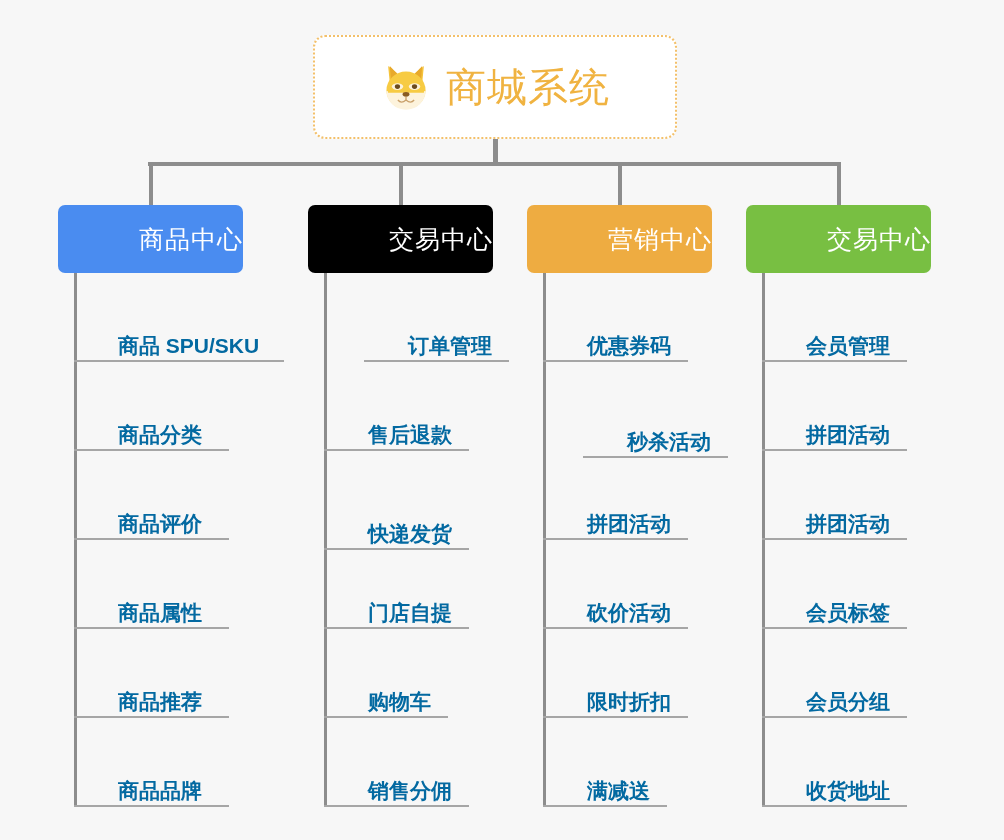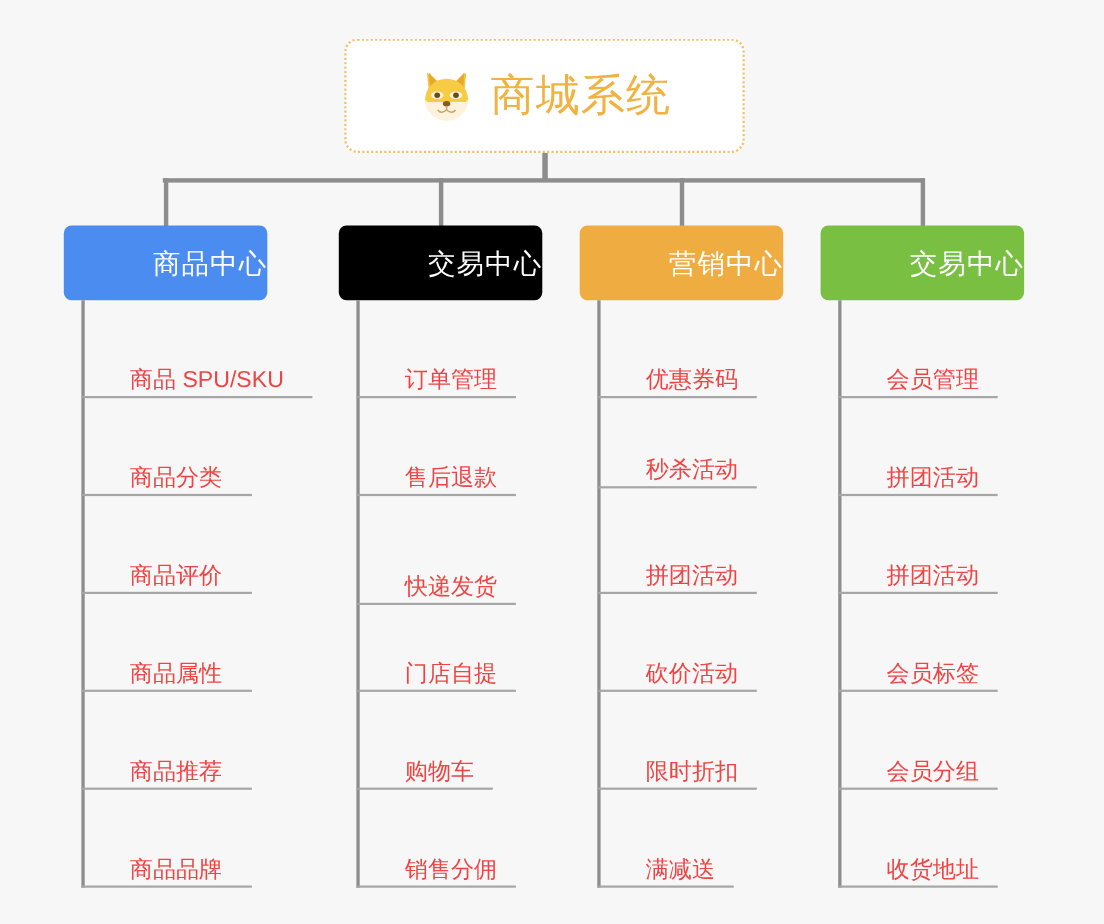--- a/index.html
+++ b/index.html
@@ -65,23 +65,24 @@
   .leaf-item {
     position: absolute;
     left: 0;
     height: 89px;
   }
   .leaf-label {
     position: absolute;
     left: 44px;
     bottom: 6px;
     font-size: 21px;
-    color: #ef4444;
+    color: #0369a1;
     white-space: nowrap;
     line-height: 1;
+    font-weight: bold;
   }
   .leaf-rule {
     position: absolute;
     left: 0;
     bottom: 0;
     height: 2px;
     background: #a6a6a6;
   }
 </style>
 </head>
@@ -159,21 +160,21 @@
           <span class="leaf-label">商品推荐</span>
           <span class="leaf-rule" style="width: 155px;"></span>
         </div>
         <div class="leaf-item" style="top: 445px; width: 159px;">
           <span class="leaf-label">商品品牌</span>
           <span class="leaf-rule" style="width: 155px;"></span>
         </div>
       </div>
       <div class="leaf-col" style="left: 324px;">
         <div class="leaf-trunk" style="height: 534px;"></div>
-        <div class="leaf-item" style="top: 0px; width: 149px;">
+        <div class="leaf-item" style="top: 0px; width: 149px; margin-left: 40px;">
           <span class="leaf-label">订单管理</span>
           <span class="leaf-rule" style="width: 145px;"></span>
         </div>
         <div class="leaf-item" style="top: 89px; width: 149px;">
           <span class="leaf-label">售后退款</span>
           <span class="leaf-rule" style="width: 145px;"></span>
         </div>
         <div class="leaf-item" style="top: 188px; width: 149px;">
           <span class="leaf-label">快递发货</span>
           <span class="leaf-rule" style="width: 145px;"></span>
@@ -190,21 +191,21 @@
           <span class="leaf-label">销售分佣</span>
           <span class="leaf-rule" style="width: 145px;"></span>
         </div>
       </div>
       <div class="leaf-col" style="left: 543px;">
         <div class="leaf-trunk" style="height: 534px;"></div>
         <div class="leaf-item" style="top: 0px; width: 149px;">
           <span class="leaf-label">优惠券码</span>
           <span class="leaf-rule" style="width: 145px;"></span>
         </div>
-        <div class="leaf-item" style="top: 82px; width: 149px;">
+        <div class="leaf-item" style="top: 96px; width: 149px; margin-left: 40px;">
           <span class="leaf-label">秒杀活动</span>
           <span class="leaf-rule" style="width: 145px;"></span>
         </div>
         <div class="leaf-item" style="top: 178px; width: 149px; text-align: center;">
           <span class="leaf-label">拼团活动</span>
           <span class="leaf-rule" style="width: 145px;"></span>
         </div>
         <div class="leaf-item" style="top: 267px; width: 149px;">
           <span class="leaf-label">砍价活动</span>
           <span class="leaf-rule" style="width: 145px;"></span>

